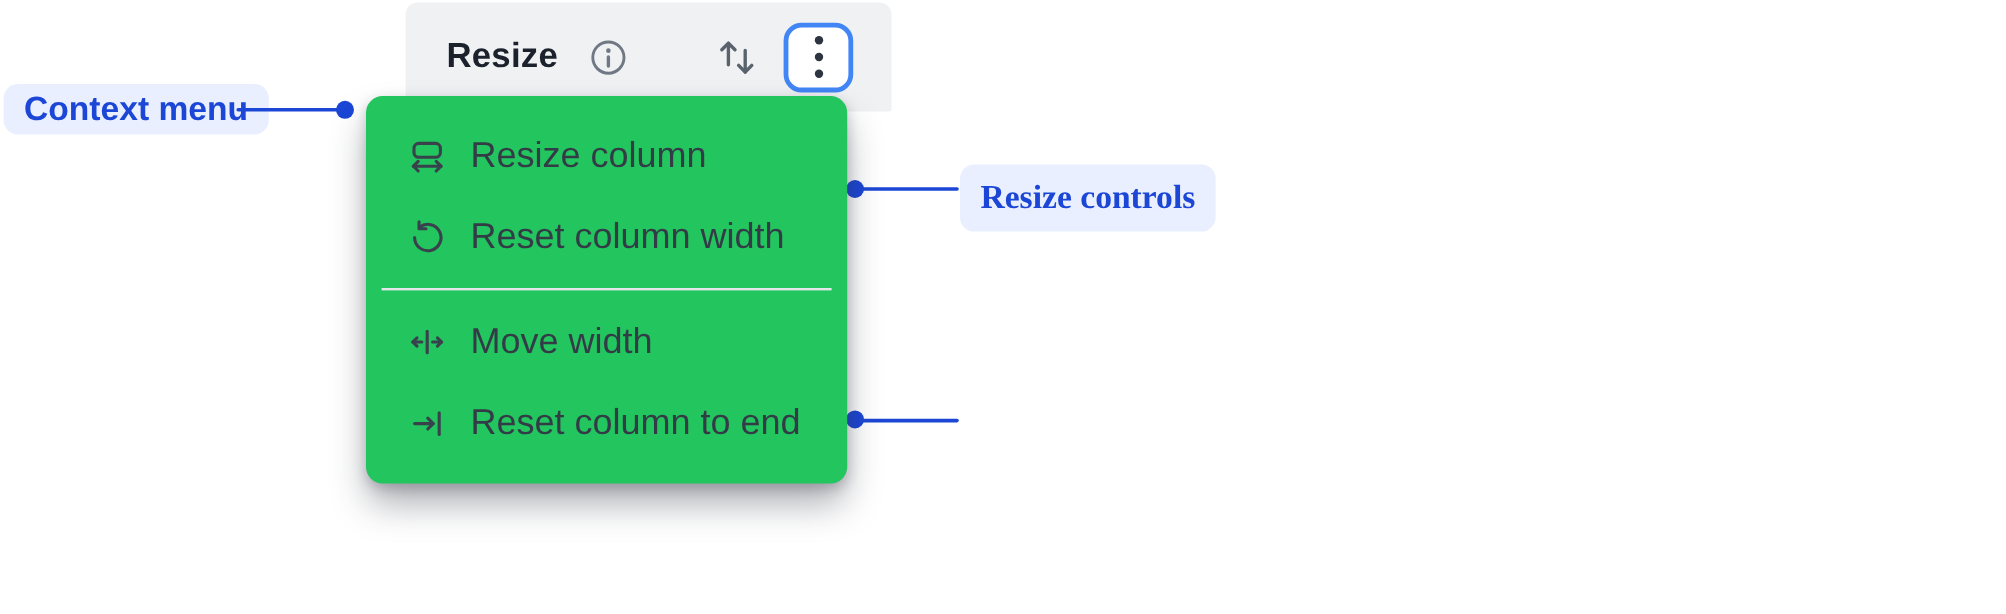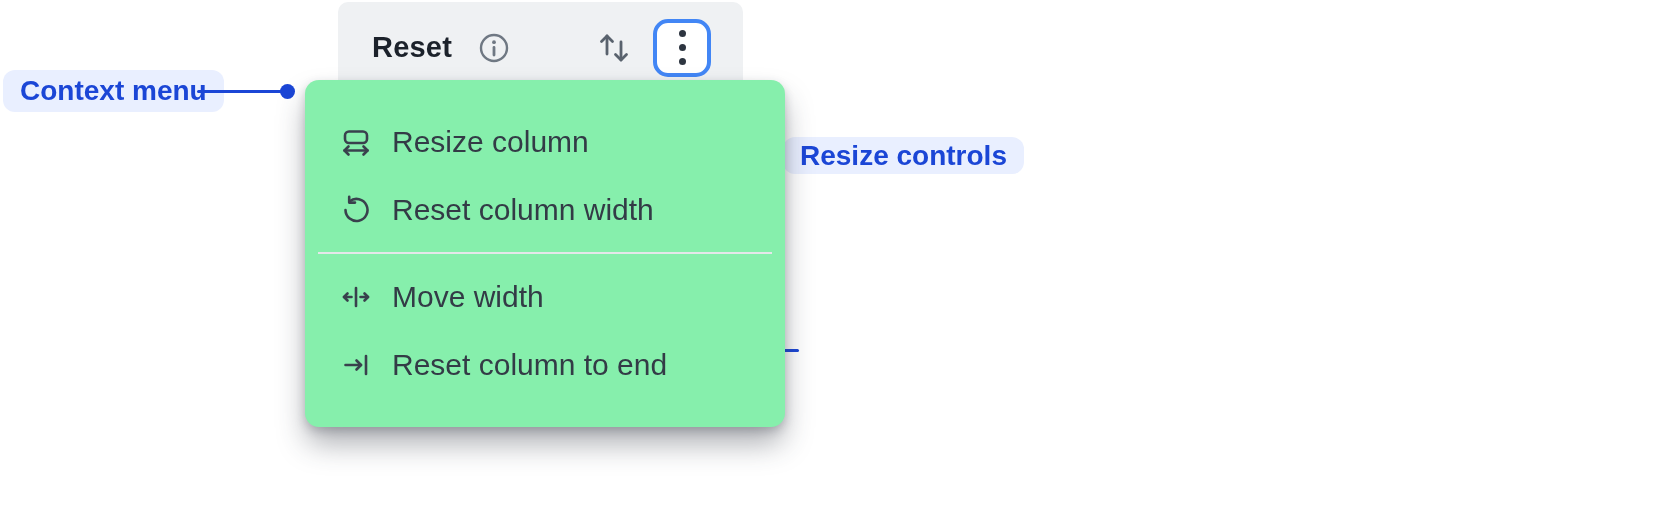--- a/index.html
+++ b/index.html
@@ -19,59 +19,59 @@
   .kebab-btn {
     margin-left:20px; width:58px; height:58px; flex:0 0 auto;
     background:#ffffff; border:4px solid #4286f5; border-radius:15px;
     display:flex; align-items:center; justify-content:center; cursor:pointer;
   }
   .kebab-dots { display:flex; flex-direction:column; gap:7px; }
   .kebab-dots i { width:7px; height:7px; border-radius:50%; background:#2d3540; }
 
   
   .menu {
-    position:absolute; left:305px; top:80px; width:480px;
-    background:#86efac; border-radius:14px; padding:28px 0;
+    position:absolute; left:305px; top:80px; width:401px;
+    background:#22c55e; border-radius:14px; padding:16px 0;
     box-shadow:0 18px 30px -2px rgba(44,50,62,.40), 0 4px 10px rgba(44,50,62,.22);
     z-index:5;
   }
   .menu-item {
     height:68px; display:flex; align-items:center; padding-left:35px; cursor:pointer;
   }
   .menu-item svg { width:32px; height:32px; flex:0 0 auto; }
   .menu-item .mi-label { margin-left:20px; font-size:30px; color:#333b46; }
   .menu-divider { border-top:2px solid #e4e7ea; margin:8px 13px 9px; }
 
   
   .pill {
     position:absolute; display:flex; align-items:center; justify-content:center;
     background:#e9efff; border-radius:12px; padding:0 17px;
     color:#1b46d6; font-size:28px; font-weight:600; white-space:nowrap;
   }
   .pill-context  { left:3px;   top:70px;  height:42px; min-width:194px; }
-  .pill-resize   { left:783px; top:137px; height:37px; }
+  .pill-resize   { left:800px; top:137px; height:56px;font-family:Liberation Serif, serif; }
   .pill-movement { left:800px; top:330px; height:41px; }
   .ann-line { position:absolute; height:3px; background:#1b46d6; border-radius:2px; }
   .line-context  { left:197px; top:89.5px;  width:86px; }
   .line-resize   { left:715px; top:156px;   width:84px; }
   .line-movement { left:715px; top:348.5px; width:84px; }
   .ann-dot { position:absolute; width:15px; height:15px; border-radius:50%; background:#1b46d6; }
   .dot-context  { left:280px; top:84px;  }
   .dot-resize   { left:705px; top:150px; }
   .dot-movement { left:705px; top:342px; }
 
   .ic { stroke:#39414d; fill:none; stroke-width:2.6; stroke-linecap:round; stroke-linejoin:round; }
 </style>
 </head>
 <body>
 
 <div class="stage">
 
   <div class="col-header">
-    <span class="hlabel">Reset</span>
+    <span class="hlabel">Resize</span>
     <svg class="icon-info" viewBox="0 0 32 32">
       <circle cx="16" cy="16" r="13" fill="none" stroke="#6f7883" stroke-width="2.4"></circle>
       <circle cx="16" cy="10.2" r="1.9" fill="#6f7883" stroke="none"></circle>
       <line x1="16" y1="15.4" x2="16" y2="23" stroke="#6f7883" stroke-width="2.8" stroke-linecap="round"></line>
     </svg>
     <svg class="icon-sort" viewBox="0 0 38 38">
       <g stroke="#59626d" fill="none" stroke-width="2.8" stroke-linecap="round" stroke-linejoin="round">
         <line x1="12" y1="7" x2="12" y2="25"></line>
         <polyline points="6.5,12.5 12,7 17.5,12.5"></polyline>
         <line x1="26" y1="13" x2="26" y2="31"></line>

